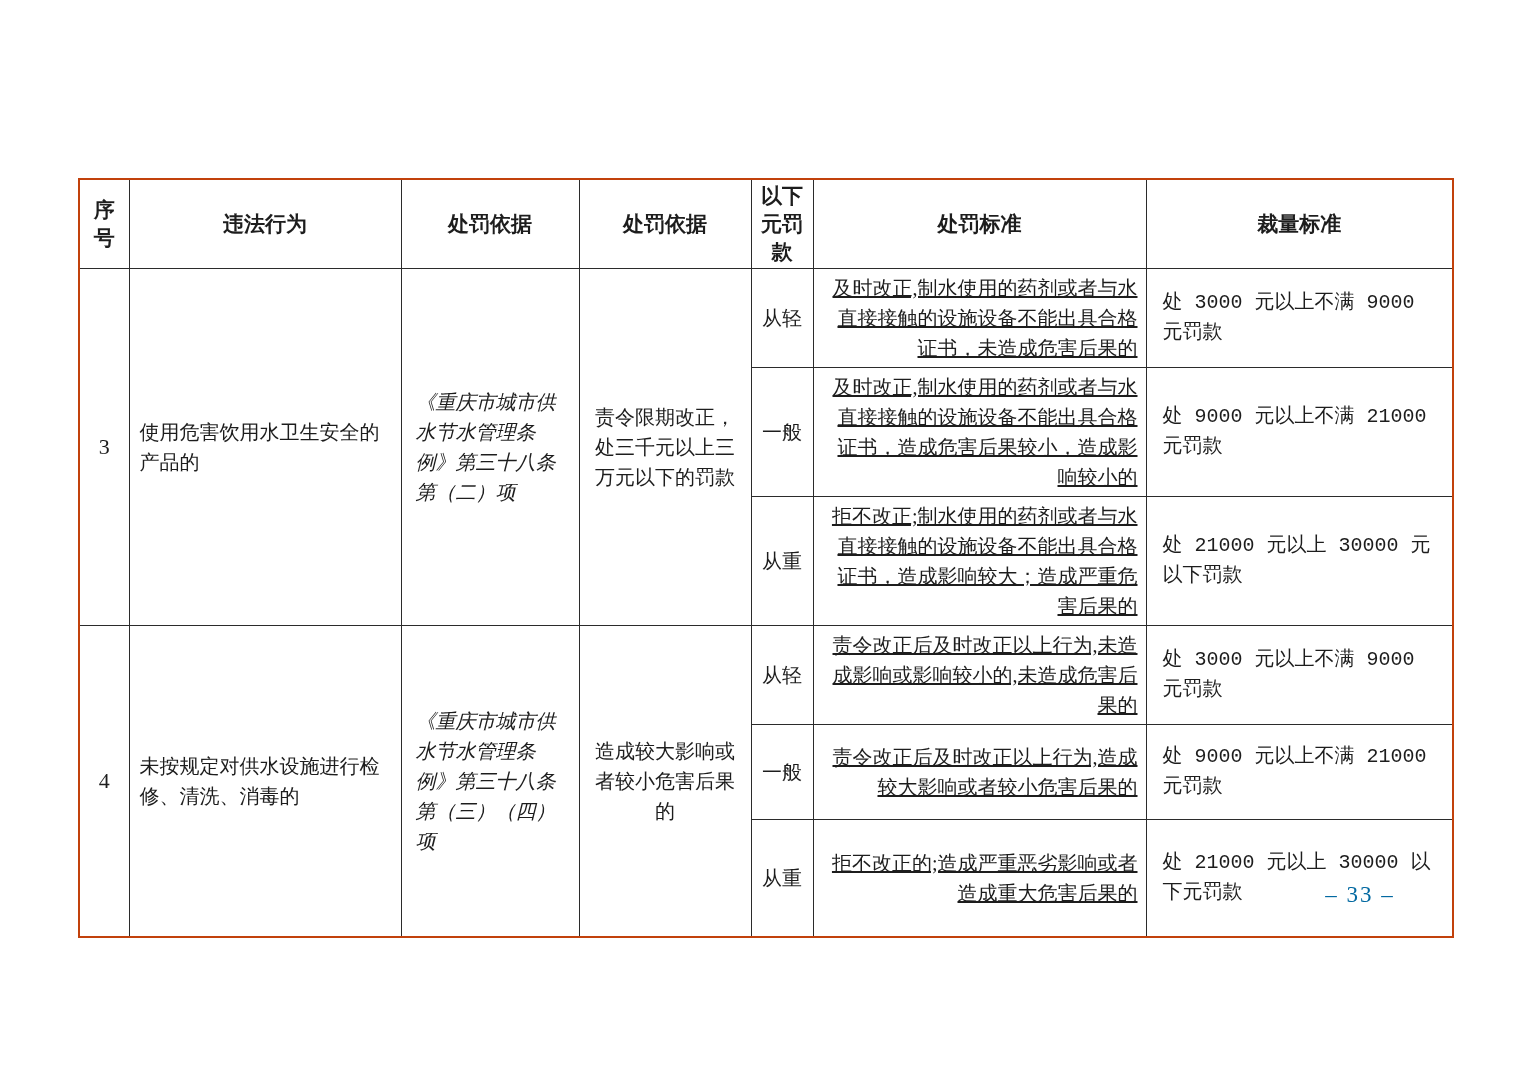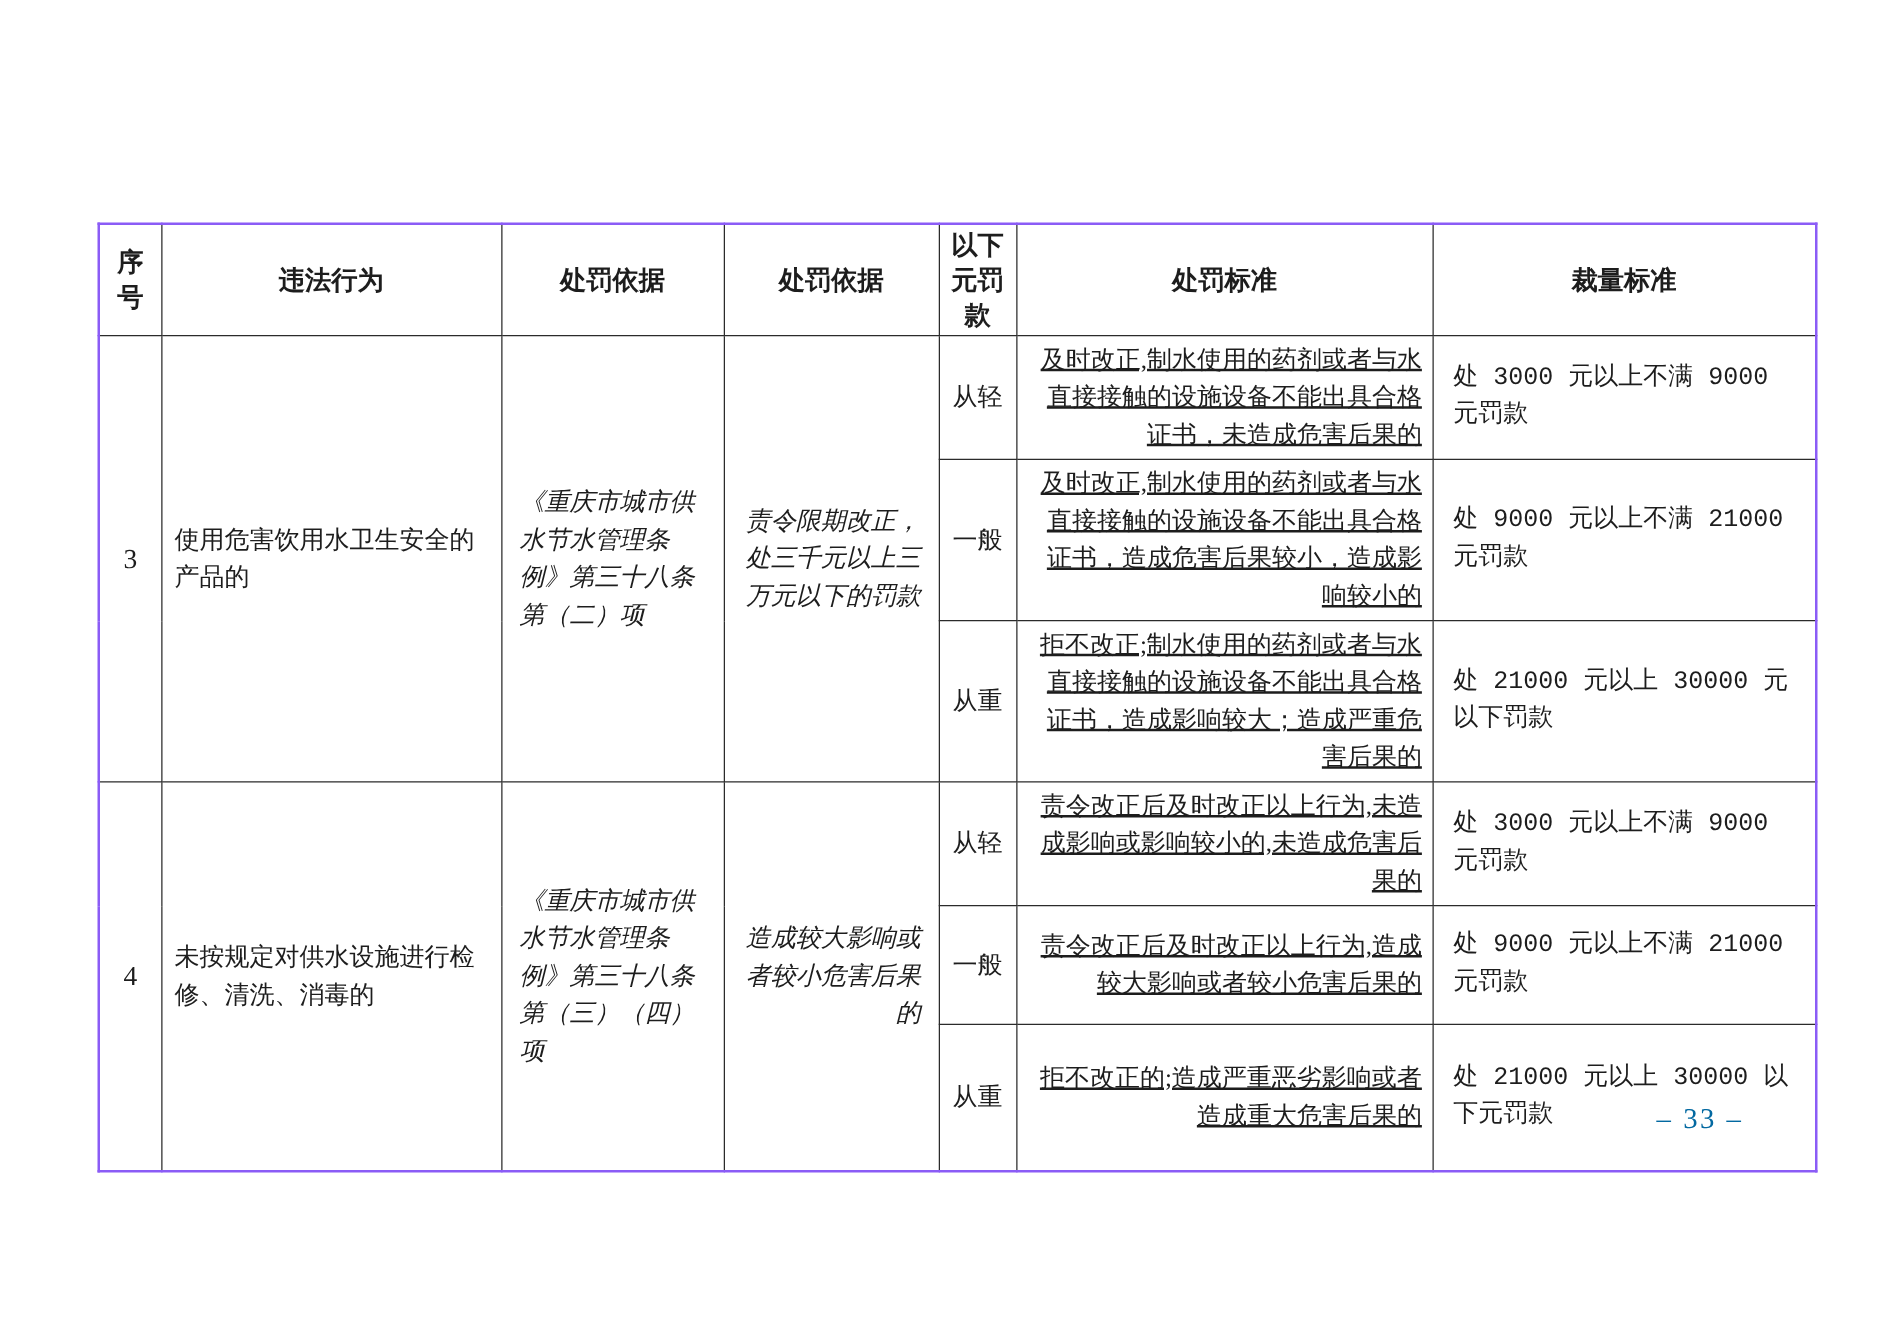--- a/index.html
+++ b/index.html
@@ -16,21 +16,21 @@
     inset: 0;
     background: #ffffff;
   }
   table.penalty-table {
     position: absolute;
     left: 78px;
     top: 178px;
     width: 1374px;
     border-collapse: collapse;
     table-layout: fixed;
-    border: 2px solid #8b5cf6;
+    border: 2px solid #c2410c;
   }
   .penalty-table th,
   .penalty-table td {
     border: 1px solid #2b2b2b;
     vertical-align: middle;
     font-size: 20px;
     line-height: 30px;
     word-break: break-word;
   }
   .penalty-table thead tr { height: 87px; }
@@ -40,21 +40,21 @@
     font-size: 21px;
     line-height: 28px;
     padding: 2px 4px;
   }
   td.c-no {
     text-align: center;
     font-size: 22px;
   }
   td.c-behavior { padding: 4px 10px; text-align: left; }
   td.c-basis    { padding: 4px 14px; text-align: left; font-style: italic; }
-  td.c-standard { padding: 20px 14px; text-align: right; font-style: italic; }
+  td.c-standard { padding: 20px 14px; text-align: center; }
   td.c-level    { text-align: center; padding: 2px 4px; }
   td.c-circ     { padding: 4px 8px; text-align: right; text-decoration: underline; }
   td.c-penalty  { padding: 17px 16px; text-align: left; font-family: Liberation Mono, monospace; }
   .page-number {
     position: absolute;
     left: 1300px;
     top: 882px;
     width: 120px;
     text-align: center;
     font-size: 23px;

